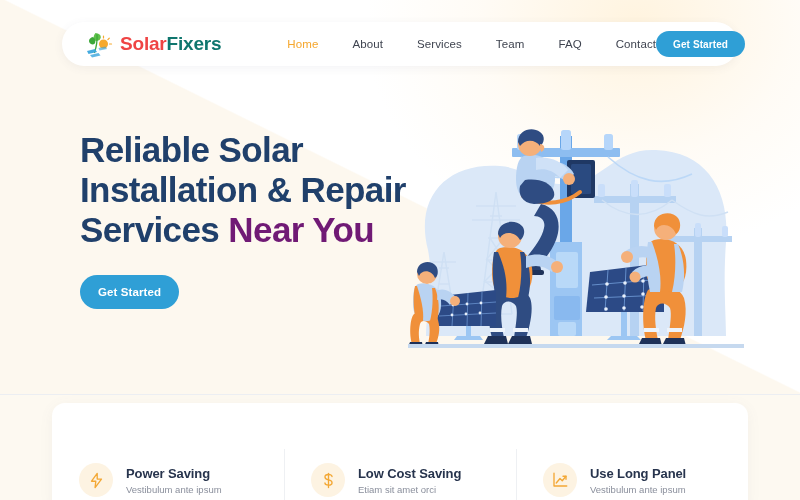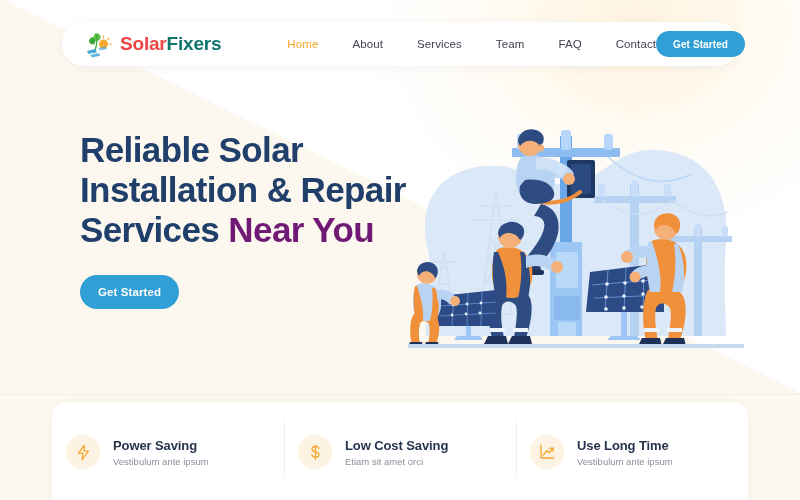--- a/index.html
+++ b/index.html
@@ -71,21 +71,21 @@
   .illus { position:absolute; left:408px; top:100px; width:336px; height:250px; }
   .illus svg { display:block; width:100%; height:100%; }
 
   
   .features {
     position:absolute; left:52px; top:403px; width:696px; height:110px;
     background:#fff; border-radius:13px;
     box-shadow:0 3px 14px rgba(110,110,130,.07);
     display:flex; align-items:flex-start; padding:32px 0 0 0;
   }
-  .feature { flex:1; display:flex; align-items:center; gap:13px; padding-left:14px; position:relative; }
+  .feature { flex:1; display:flex; align-items:center; gap:13px; padding-left:27px; position:relative;margin-top:28px; }
   .feature + .feature::before {
     content:""; position:absolute; left:0; top:-14px; width:1px; height:56px; background:#eef0f3;
   }
   .feat-icon {
     width:34px; height:34px; border-radius:50%; background:#fdf3e2;
     display:flex; align-items:center; justify-content:center; flex:none;
   }
   .feat-icon svg { display:block; }
   .feat-title { font-size:13px; font-weight:600; color:#27344d; letter-spacing:-.1px; }
   .feat-sub { font-size:9.5px; color:#8a8f9c; margin-top:3px; }
@@ -344,20 +344,20 @@
 
     <div class="feature">
       <div class="feat-icon">
         <svg width="18" height="18" viewBox="0 0 24 24" fill="none" stroke="#f3a836" stroke-width="1.8" stroke-linecap="round" stroke-linejoin="round">
           <path d="M4 3 L4 20 L21 20"></path>
           <path d="M7 16 L12 10 L15 13 L20 7"></path>
           <path d="M16 7 L20 7 L20 11"></path>
         </svg>
       </div>
       <div>
-        <div class="feat-title">Use Long Time</div>
+        <div class="feat-title">Use Long Panel</div>
         <div class="feat-sub">Vestibulum ante ipsum</div>
       </div>
     </div>
 
   </div>
 
 </div>
 
 </body></html>

